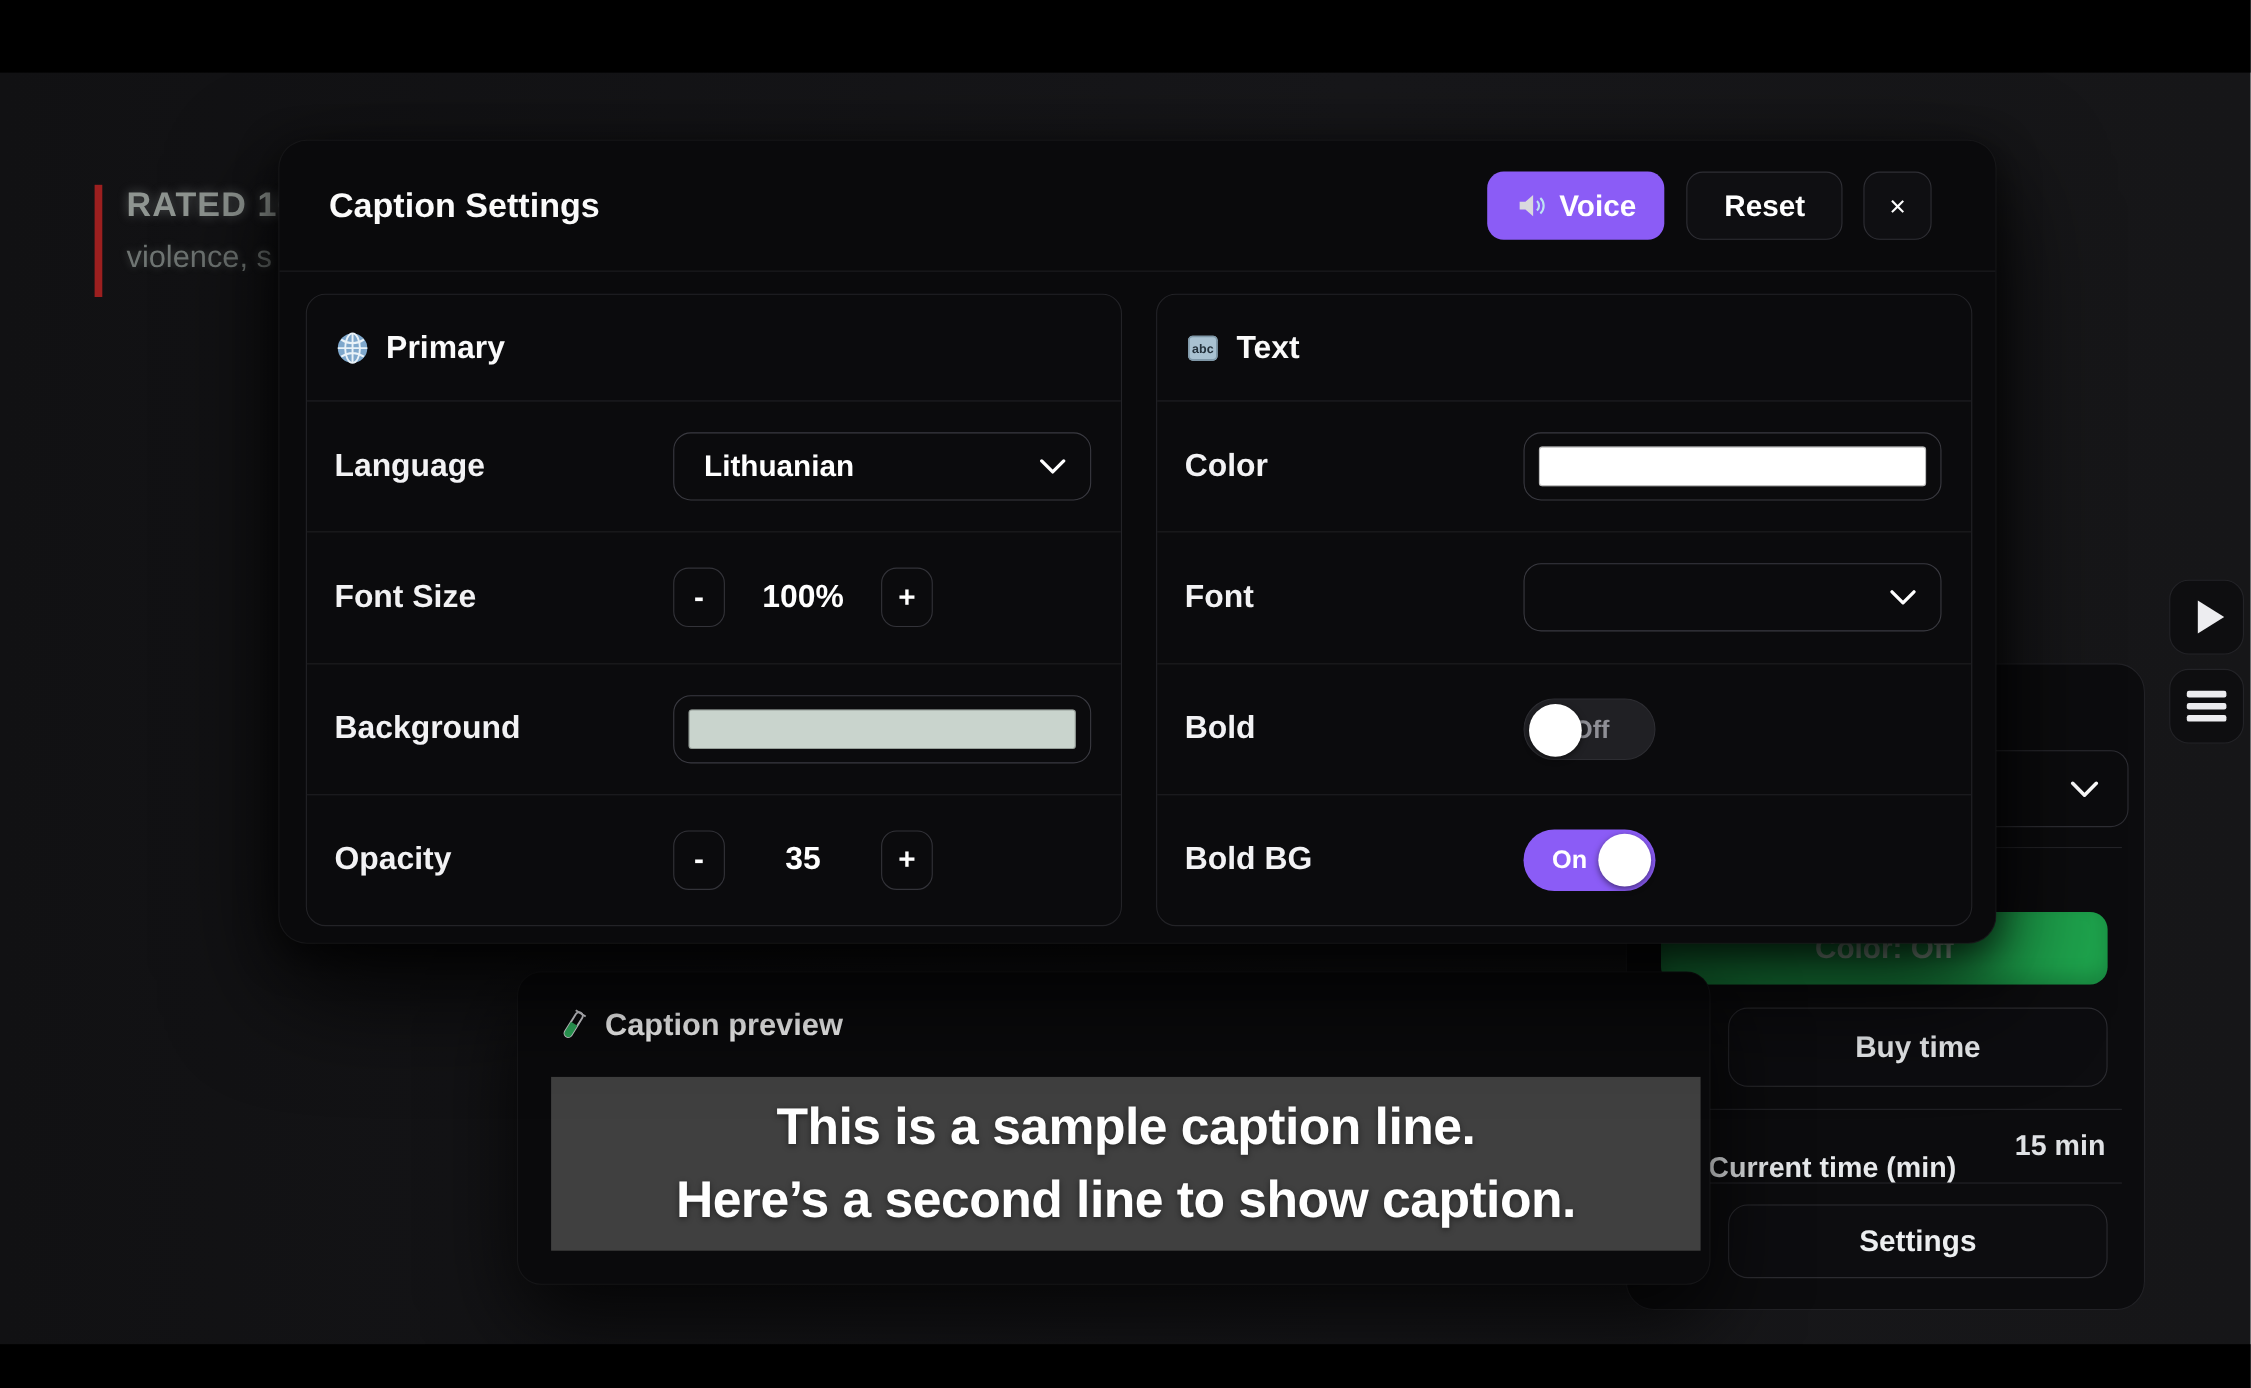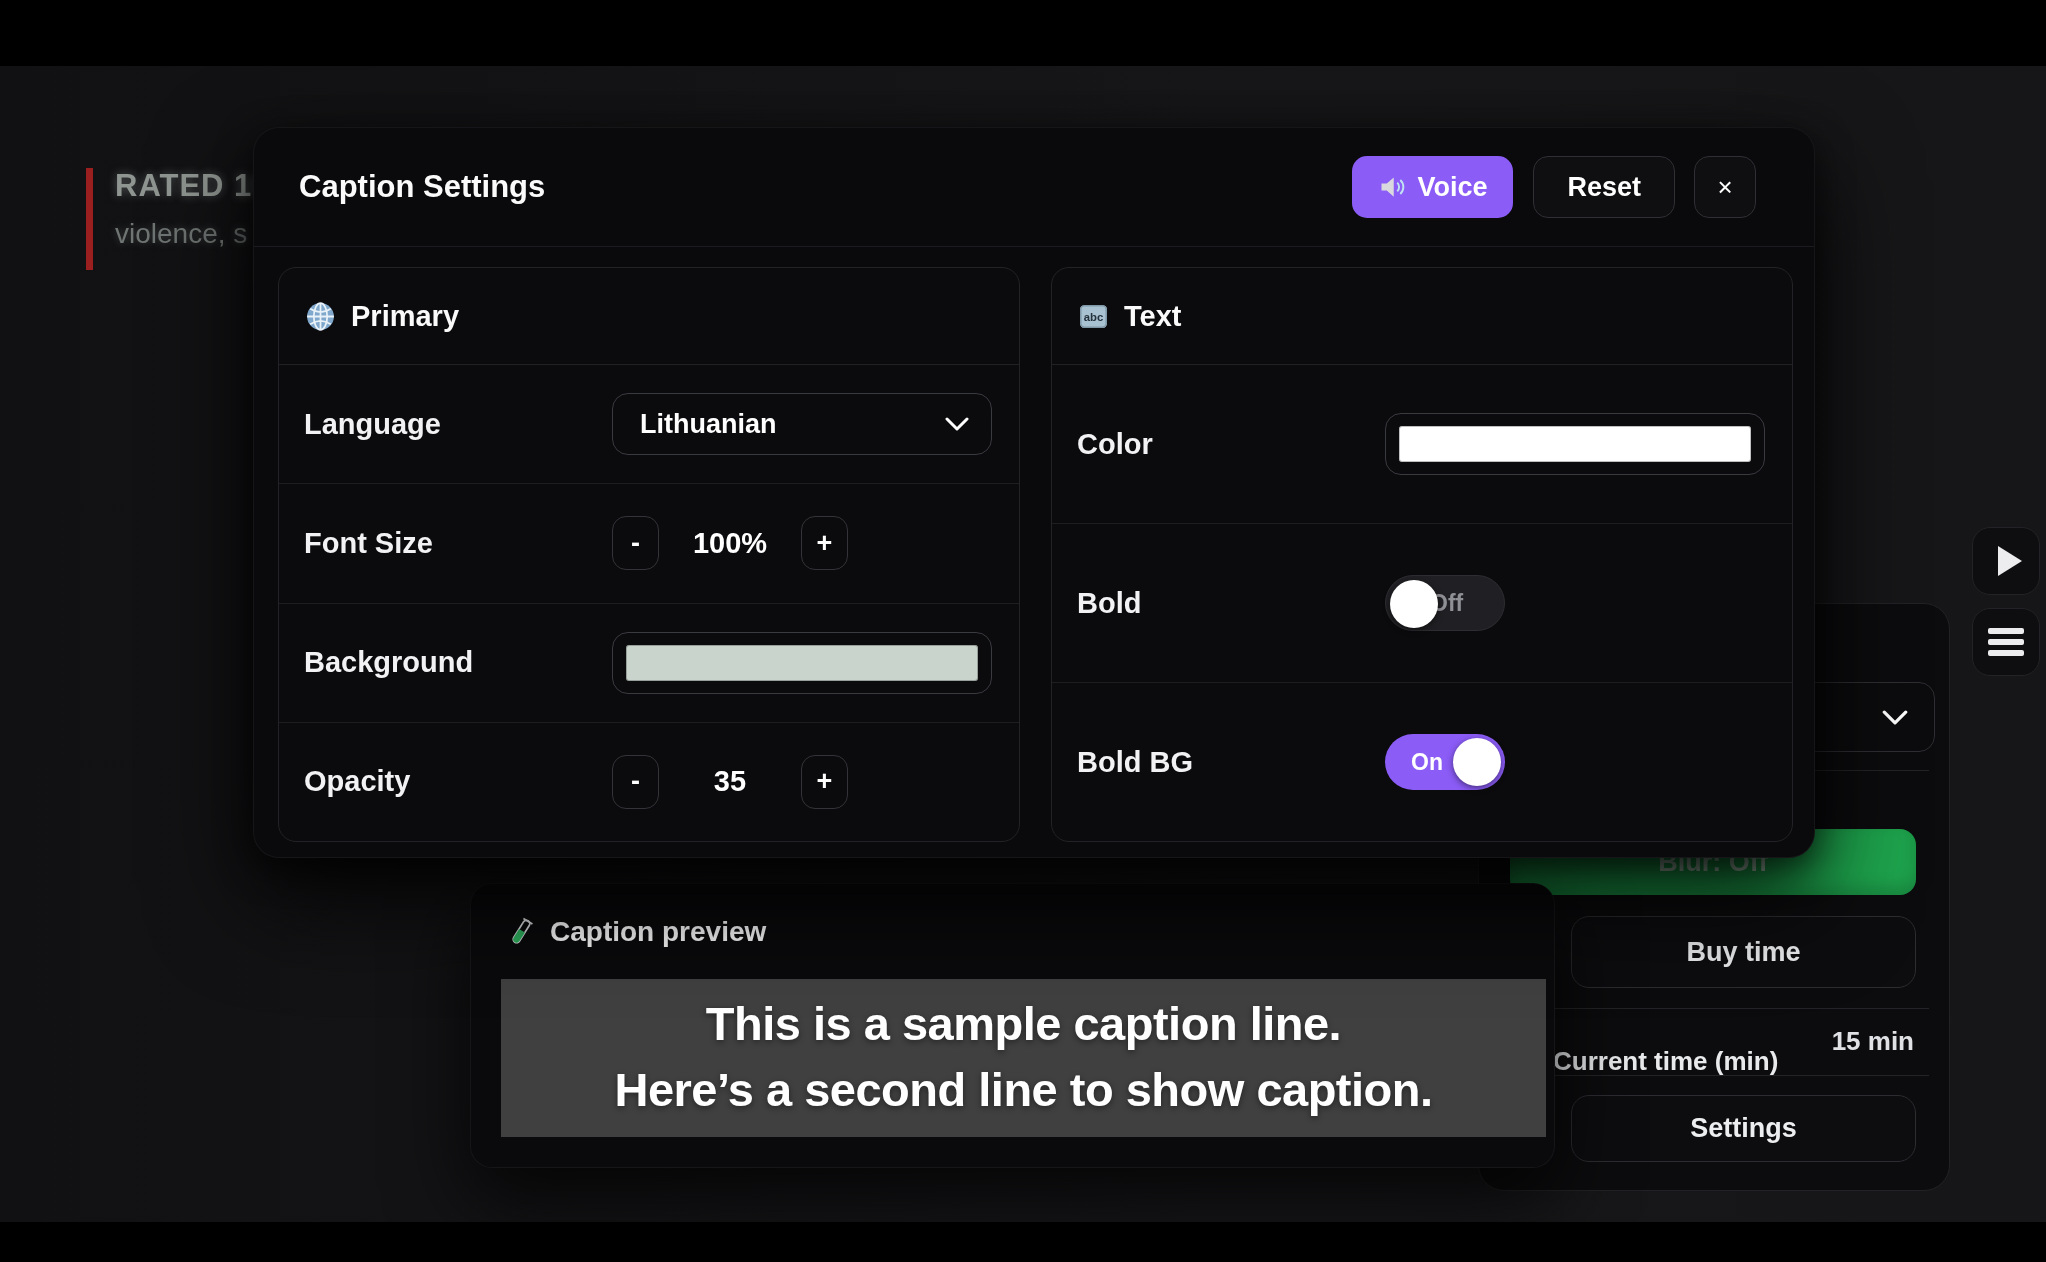--- a/index.html
+++ b/index.html
@@ -124,21 +124,21 @@
   </div>
 </div>
 
 <div class="side-panel">
   <div class="side-select">
     <svg class="chev" viewBox="0 0 24 14" width="26" height="15">
         <path d="M2 2 l10 10 L22 2" stroke="#fff" stroke-width="3" fill="none" stroke-linecap="round" stroke-linejoin="round"></path>
       </svg>
   </div>
   <div class="sp-divider" style="top:166px"></div>
-  <div class="green-btn" style="background-color: rgb(30, 164, 77);">Blur: Off</div>
+  <div class="green-btn" style="background-color: rgb(30, 164, 77);">Color: Off</div>
   <div class="sp-btn" style="top:312px; height:72px">Buy time</div>
   <div class="sp-divider" style="top:404px"></div>
   <div class="time-row">
     <div class="time-label">
       <svg viewBox="0 0 32 32" width="36" height="36">
           <circle cx="16" cy="16" r="13" fill="#9aa0a4"></circle>
           <path d="M16 9 v7 l5 4" stroke="#3a3f44" stroke-width="2.5" fill="none" stroke-linecap="round"></path>
         </svg>
       <span>Current time (min)</span>
     </div>
@@ -234,20 +234,29 @@
         <div class="card-title">Text</div>
       </div>
 
       <div class="card-row">
         <div class="row-label">Color</div>
         <div class="swatch-wrap">
           <div class="swatch" style="background-color: rgb(255, 255, 255);"></div>
         </div>
       </div>
 
+      <div class="card-row">
+        <div class="row-label">Font</div>
+        <div class="select">
+          <div class="select-value"></div>
+          <svg class="chev" viewBox="0 0 24 14" width="24" height="14">
+              <path d="M2 2 l10 10 L22 2" stroke="#fff" stroke-width="3" fill="none" stroke-linecap="round" stroke-linejoin="round"></path>
+            </svg>
+        </div>
+      </div>
 
       <div class="card-row">
         <div class="row-label">Bold</div>
         <div class="toggle off">
           <div class="knob"></div>
           <div class="toggle-state">Off</div>
         </div>
       </div>
 
       <div class="card-row">

